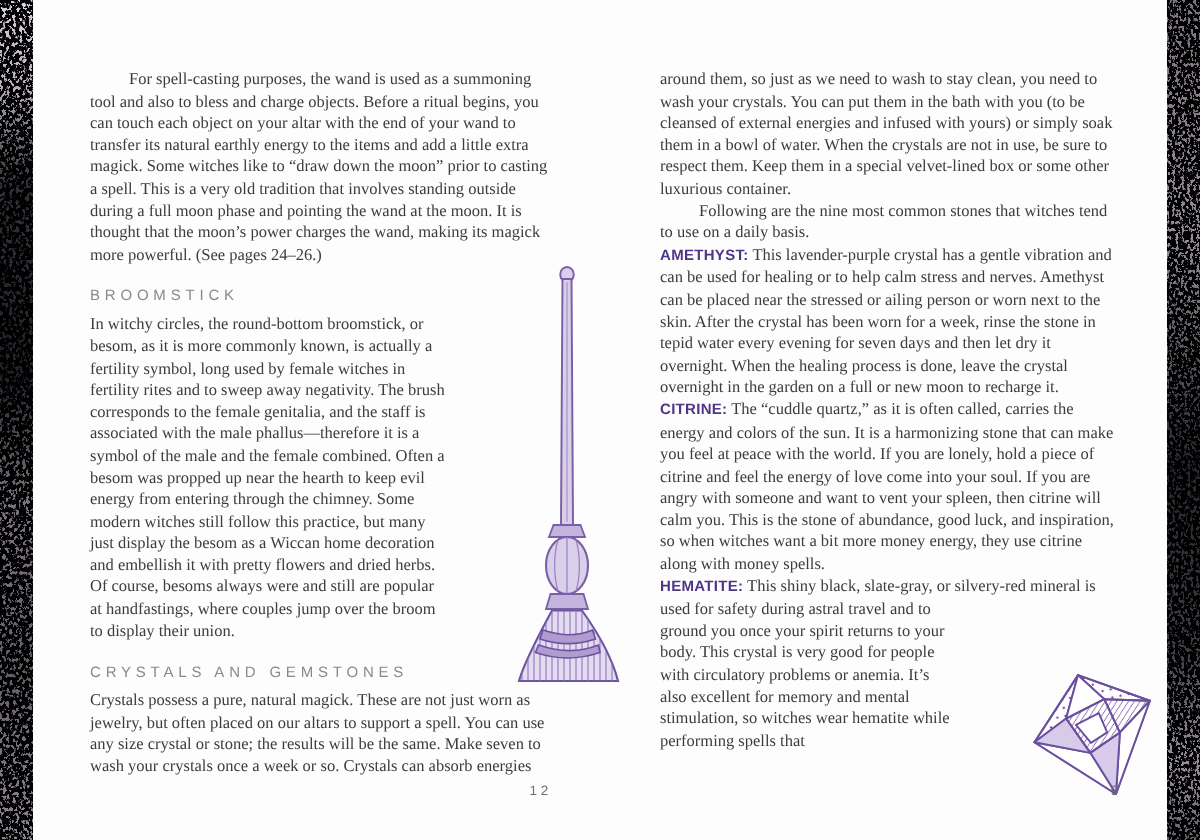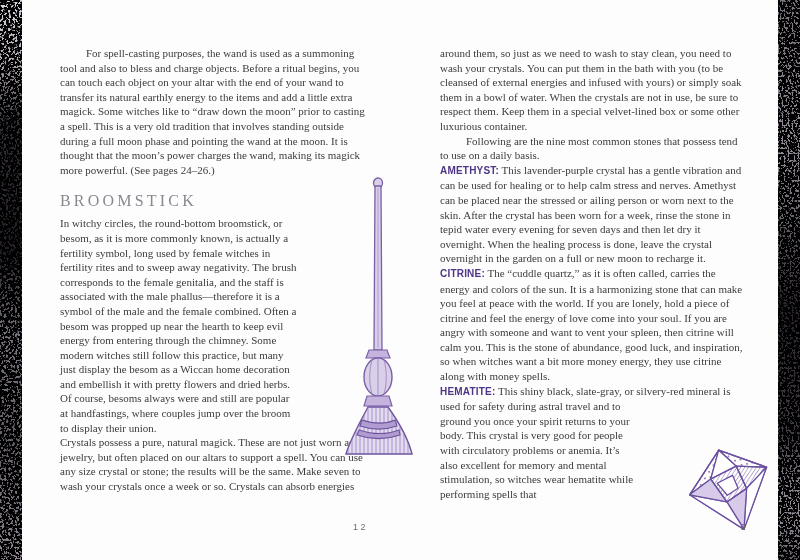--- a/index.html
+++ b/index.html
@@ -20,22 +20,22 @@
   .page{position:absolute;top:46px;width:308px;}
   .page-left{left:60px;}
   .page-right{left:440px;}
 
   p.body{
     font-size:11px;line-height:14.6px;color:#3d3b3c;
     margin:0;text-align:left;
   }
   p.indent{text-indent:26px;}
   h2.wtitle{
-    font-family:Liberation Serif, serif;
-    font-size:16px;font-weight:400;
+    font-family:Liberation Sans, sans-serif;
+    font-size:10px;font-weight:400;
     letter-spacing:3.2px;color:#8b8791;
     margin:15px 0 6px 0;
   }
   .stone{margin-top:11px;}
   .stone-label{
     font-family:"Liberation Sans", sans-serif;
     font-weight:700;font-size:10px;color:#4f3585;
     letter-spacing:0.2px;
   }
   .float-broom{
@@ -108,20 +108,21 @@
   </div>
 
   <div class="page page-left">
     <p class="body indent">For spell-casting purposes, the wand is used as a summoning tool and also to bless and charge objects. Before a ritual begins, you can touch each object on your altar with the end of your wand to transfer its natural earthly energy to the items and add a little extra magick. Some witches like to “draw down the moon” prior to casting a spell. This is a very old tradition that involves standing outside during a full moon phase and pointing the wand at the moon. It is thought that the moon’s power charges the wand, making its magick more powerful. (See pages 24–26.)</p>
 
     <div class="float-broom"></div>
 
     <h2 class="wtitle">BROOMSTICK</h2>
     <p class="body">In witchy circles, the round-bottom broomstick, or besom, as it is more commonly known, is actually a fertility symbol, long used by female witches in fertility rites and to sweep away negativity. The brush corresponds to the female genitalia, and the staff is associated with the male phallus—therefore it is a symbol of the male and the female combined. Often a besom was propped up near the hearth to keep evil energy from entering through the chimney. Some modern witches still follow this practice, but many just display the besom as a Wiccan home decoration and embellish it with pretty flowers and dried herbs. Of course, besoms always were and still are popular at handfastings, where couples jump over the broom to display their union.</p>
 
+    <h2 class="wtitle">CRYSTALS AND GEMSTONES</h2>
     <p class="body">Crystals possess a pure, natural magick. These are not just worn as jewelry, but often placed on our altars to support a spell. You can use any size crystal or stone; the results will be the same. Make seven to wash your crystals once a week or so. Crystals can absorb energies</p>
 
     <svg class="illus broom" viewBox="0 0 84 284">
       <defs>
         <pattern id="strands" width="4" height="8" patternUnits="userSpaceOnUse">
           <path d="M2,0 L2,8" stroke="#8a6fb5" stroke-width="0.8"></path>
         </pattern>
       </defs>
 
       <ellipse cx="40" cy="9" rx="4.5" ry="5" fill="#d9cfe9" stroke="#7a5fa6" stroke-width="1.3"></ellipse>
@@ -139,21 +140,21 @@
       <path d="M30,233 C22,248 12,266 8,280 L74,280 C70,264 60,247 50,233 Z" fill="url(#strands)" opacity="0.85"></path>
 
       <path d="M24,246 C36,250 48,250 57,246 L59,252 C47,256 34,256 22,252 Z" fill="#b19cd2" stroke="#6d539f" stroke-width="1.1"></path>
       <path d="M21,256 C36,261 48,261 61,256 L62,261 C47,266 34,266 19,261 Z" fill="#b19cd2" stroke="#6d539f" stroke-width="1.1"></path>
     </svg>
 
   </div>
 
   <div class="page page-right">
     <p class="body">around them, so just as we need to wash to stay clean, you need to wash your crystals. You can put them in the bath with you (to be cleansed of external energies and infused with yours) or simply soak them in a bowl of water. When the crystals are not in use, be sure to respect them. Keep them in a special velvet-lined box or some other luxurious container.</p>
-    <p class="body indent">Following are the nine most common stones that possess tend to use on a daily basis.</p>
+    <p class="body indent">Following are the nine most common stones that witches tend to use on a daily basis.</p>
 
     <p class="body stone"><span class="stone-label">AMETHYST:</span> <span>This lavender-purple crystal has a gentle vibration and can be used for healing or to help calm stress and nerves. Amethyst can be placed near the stressed or ailing person or worn next to the skin. After the crystal has been worn for a week, rinse the stone in tepid water every evening for seven days and then let dry it overnight. When the healing process is done, leave the crystal overnight in the garden on a full or new moon to recharge it.</span></p>
 
     <p class="body stone"><span class="stone-label">CITRINE:</span> <span>The “cuddle quartz,” as it is often called, carries the energy and colors of the sun. It is a harmonizing stone that can make you feel at peace with the world. If you are lonely, hold a piece of citrine and feel the energy of love come into your soul. If you are angry with someone and want to vent your spleen, then citrine will calm you. This is the stone of abundance, good luck, and inspiration, so when witches want a bit more money energy, they use citrine along with money spells.</span></p>
 
     <p class="body stone"><span class="float-crystal"></span><span class="stone-label">HEMATITE:</span> <span>This shiny black, slate-gray, or silvery-red mineral is used for safety during astral travel and to ground you once your spirit returns to your body. This crystal is very good for people with circulatory problems or anemia. It’s also excellent for memory and mental stimulation, so witches wear hematite while performing spells that</span></p>
 
     <svg class="illus crystal" viewBox="0 0 100 100">
       <defs>
         <pattern id="crysdots" width="6" height="6" patternUnits="userSpaceOnUse">

